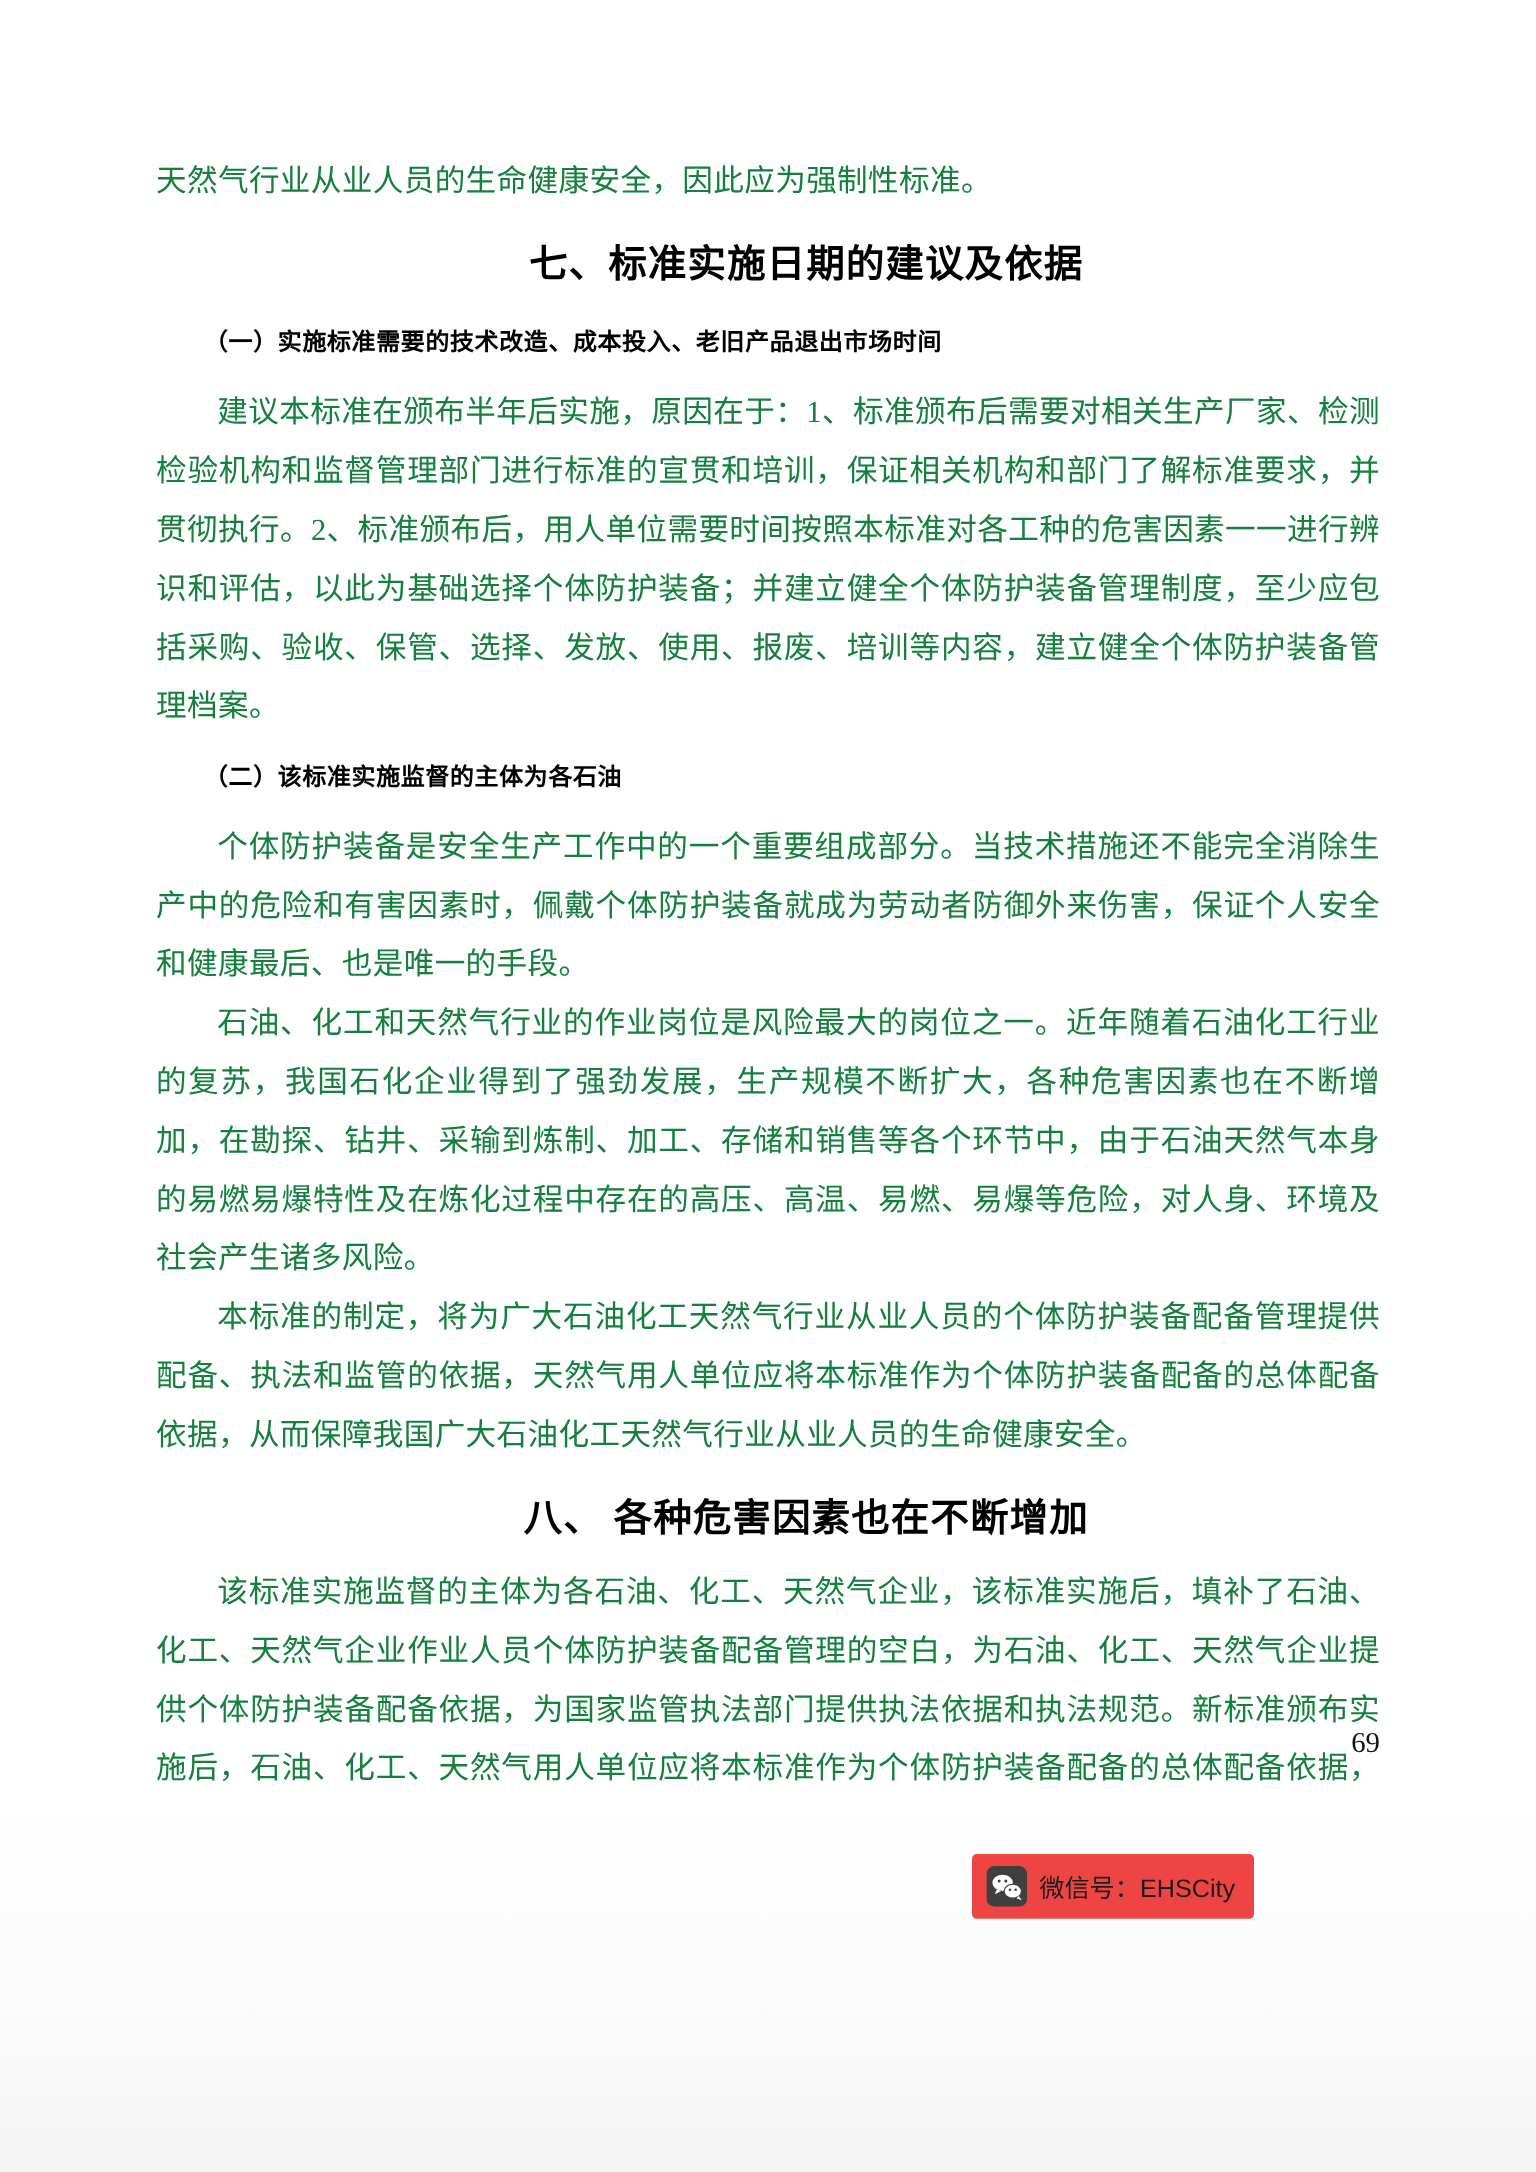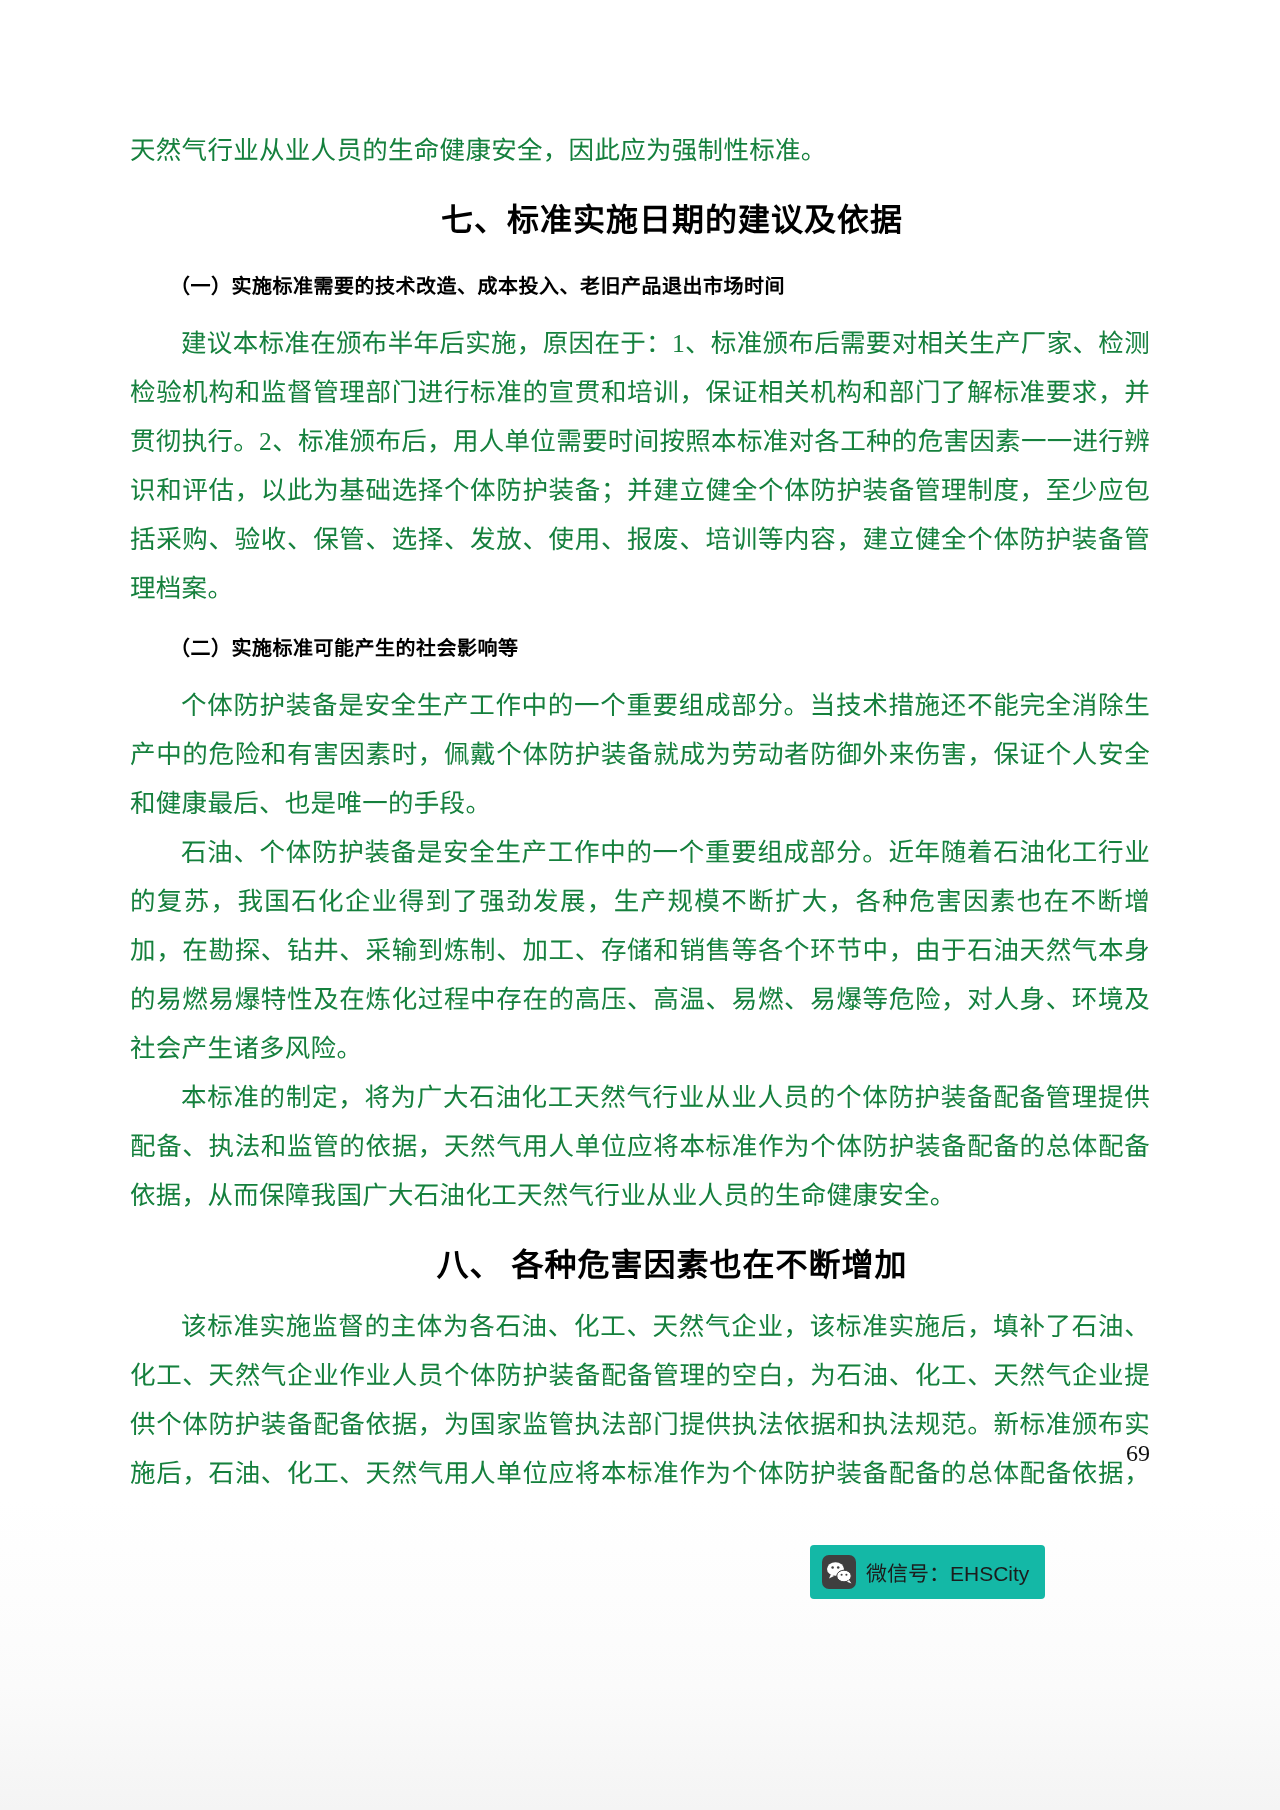--- a/index.html
+++ b/index.html
@@ -70,21 +70,21 @@
     font-family: "Liberation Serif", serif;
   }
   
   .wechat-badge {
     position: absolute;
     left: 810px;
     top: 1545px;
     display: flex;
     align-items: center;
     gap: 10px;
-    background: #14b8a6;
+    background: #ef4444;
     padding: 10px 16px 10px 12px;
     border-radius: 4px;
   }
   .wechat-badge .wx-icon {
     width: 34px;
     height: 34px;
     flex: 0 0 34px;
   }
   .wechat-badge .wx-text {
     font-family: "Liberation Sans", "DejaVu Sans", sans-serif;
@@ -112,25 +112,25 @@
     <div class="header-code"></div>
 
     <p class="body-text">天然气行业从业人员的生命健康安全，因此应为强制性标准。</p>
 
     <h1 class="section-title">七、标准实施日期的建议及依据</h1>
 
     <h2 class="subsection-title">（一）实施标准需要的技术改造、成本投入、老旧产品退出市场时间</h2>
 
     <p class="body-text indent">建议本标准在颁布半年后实施，原因在于：1、标准颁布后需要对相关生产厂家、检测检验机构和监督管理部门进行标准的宣贯和培训，保证相关机构和部门了解标准要求，并贯彻执行。2、标准颁布后，用人单位需要时间按照本标准对各工种的危害因素一一进行辨识和评估，以此为基础选择个体防护装备；并建立健全个体防护装备管理制度，至少应包括采购、验收、保管、选择、发放、使用、报废、培训等内容，建立健全个体防护装备管理档案。</p>
 
-    <h2 class="subsection-title">（二）实施标准可能产生的社会影响等</h2>
+    <h2 class="subsection-title">（二）该标准实施监督的主体为各石油</h2>
 
     <p class="body-text indent">个体防护装备是安全生产工作中的一个重要组成部分。当技术措施还不能完全消除生产中的危险和有害因素时，佩戴个体防护装备就成为劳动者防御外来伤害，保证个人安全和健康最后、也是唯一的手段。</p>
 
-    <p class="body-text indent">石油、个体防护装备是安全生产工作中的一个重要组成部分。近年随着石油化工行业的复苏，我国石化企业得到了强劲发展，生产规模不断扩大，各种危害因素也在不断增加，在勘探、钻井、采输到炼制、加工、存储和销售等各个环节中，由于石油天然气本身的易燃易爆特性及在炼化过程中存在的高压、高温、易燃、易爆等危险，对人身、环境及社会产生诸多风险。</p>
+    <p class="body-text indent">石油、化工和天然气行业的作业岗位是风险最大的岗位之一。近年随着石油化工行业的复苏，我国石化企业得到了强劲发展，生产规模不断扩大，各种危害因素也在不断增加，在勘探、钻井、采输到炼制、加工、存储和销售等各个环节中，由于石油天然气本身的易燃易爆特性及在炼化过程中存在的高压、高温、易燃、易爆等危险，对人身、环境及社会产生诸多风险。</p>
 
     <p class="body-text indent">本标准的制定，将为广大石油化工天然气行业从业人员的个体防护装备配备管理提供配备、执法和监管的依据，天然气用人单位应将本标准作为个体防护装备配备的总体配备依据，从而保障我国广大石油化工天然气行业从业人员的生命健康安全。</p>
 
     <h1 class="section-title">八、 各种危害因素也在不断增加</h1>
 
     <p class="body-text indent">该标准实施监督的主体为各石油、化工、天然气企业，该标准实施后，填补了石油、化工、天然气企业作业人员个体防护装备配备管理的空白，为石油、化工、天然气企业提供个体防护装备配备依据，为国家监管执法部门提供执法依据和执法规范。新标准颁布实施后，石油、化工、天然气用人单位应将本标准作为个体防护装备配备的总体配备依据，监督管理部门应将本标准作为总体执法依据和执法规范，对石油、化工、天然气用人单位个体防护装备的配备及管理进行监督管理。</p>
 
   </div>
 
   <div class="page-number">69</div>

